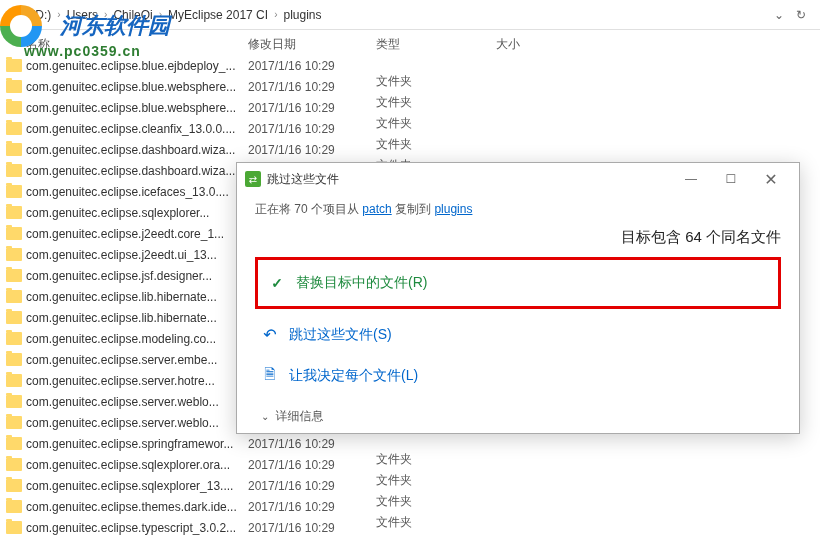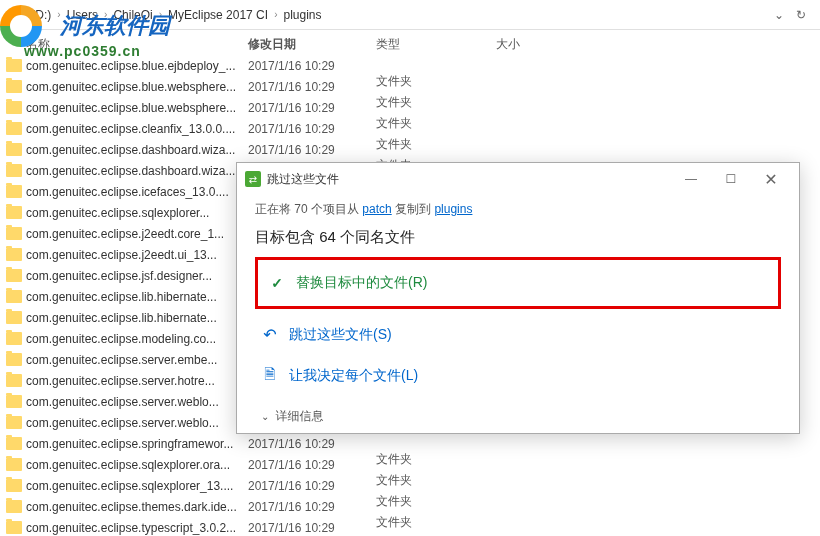--- a/index.html
+++ b/index.html
@@ -6,21 +6,21 @@
     body { width: 820px; height: 536px; background: #fff; font-size: 12px; color: #333; overflow: hidden; position: relative; }
     
     .breadcrumb { height: 30px; display: flex; align-items: center; padding: 0 8px; border-bottom: 1px solid #e0e0e0; }
     .breadcrumb-item { padding: 0 4px; cursor: pointer; }
     .breadcrumb-sep { color: #888; padding: 0 2px; font-size: 10px; }
     .breadcrumb-spacer { flex: 1; }
     .breadcrumb-chevron { color: #666; padding: 0 6px; cursor: pointer; }
     
     .columns { display: flex; padding: 6px 0 0 26px; color: #555; position: relative; }
     .col-name { width: 222px; }
-    .col-date { width: 128px; font-weight: bold; }
+    .col-date { width: 128px; }
     .col-type { width: 120px; }
     .col-size { width: 100px; }
     
     .watermark { position: absolute; top: 5px; left: 0; width: 220px; height: 50px; pointer-events: none; z-index: 5; }
     .watermark-logo { display: flex; align-items: center; gap: 18px; }
     .logo-circle { width: 42px; height: 42px; border-radius: 50%; background: conic-gradient(#f5a623 0deg 90deg, #2196f3 90deg 180deg, #4caf50 180deg 270deg, #ff9800 270deg 360deg); position: relative; }
     .logo-circle::after { content: ''; position: absolute; top: 10px; left: 10px; width: 22px; height: 22px; background: #fff; border-radius: 50%; }
     .watermark-text { font-size: 22px; font-weight: bold; color: #1565c0; font-style: italic; }
     .watermark-url { font-size: 14px; color: #2e7d32; font-weight: bold; letter-spacing: 1px; margin-left: 24px; margin-top: -4px; }
     
@@ -35,21 +35,21 @@
     .dialog { position: absolute; top: 162px; left: 236px; width: 564px; height: 272px; background: #fff; border: 1px solid #aaa; box-shadow: 0 4px 20px rgba(0,0,0,0.2); }
     .dialog-titlebar { height: 32px; display: flex; align-items: center; padding: 0 8px; }
     .dialog-icon { width: 16px; height: 16px; margin-right: 6px; background: #4ba835; border-radius: 2px; display: flex; align-items: center; justify-content: center; color: #fff; font-size: 10px; }
     .dialog-title { flex: 1; font-size: 12px; color: #333; }
     .win-btn { width: 40px; height: 28px; display: flex; align-items: center; justify-content: center; color: #666; cursor: pointer; font-size: 12px; }
     .win-btn.close { font-size: 16px; }
     
     .dialog-body { padding: 6px 18px; }
     .dialog-msg { font-size: 12px; color: #555; margin-bottom: 10px; }
     .dialog-msg .link { color: #0066cc; text-decoration: underline; }
-    .dialog-heading { font-size: 15px; color: #222; margin-bottom: 10px; }
+    .dialog-heading { font-size: 15px; color: #222; margin-bottom: 10px; text-align: right; }
     
     .highlight-box { border: 3px solid #e30000; padding: 4px; margin-bottom: 6px; }
     
     .option { display: flex; align-items: center; padding: 10px 6px; cursor: pointer; font-size: 14px; }
     .option-icon { width: 18px; margin-right: 10px; display: flex; align-items: center; justify-content: center; }
     .option.replace { color: #1e8a3e; }
     .option.replace .option-icon { color: #1e8a3e; font-weight: bold; }
     .option.skip { color: #0066cc; }
     .option.skip .option-icon { color: #0066cc; font-size: 16px; }
     .option.decide { color: #0066cc; }

